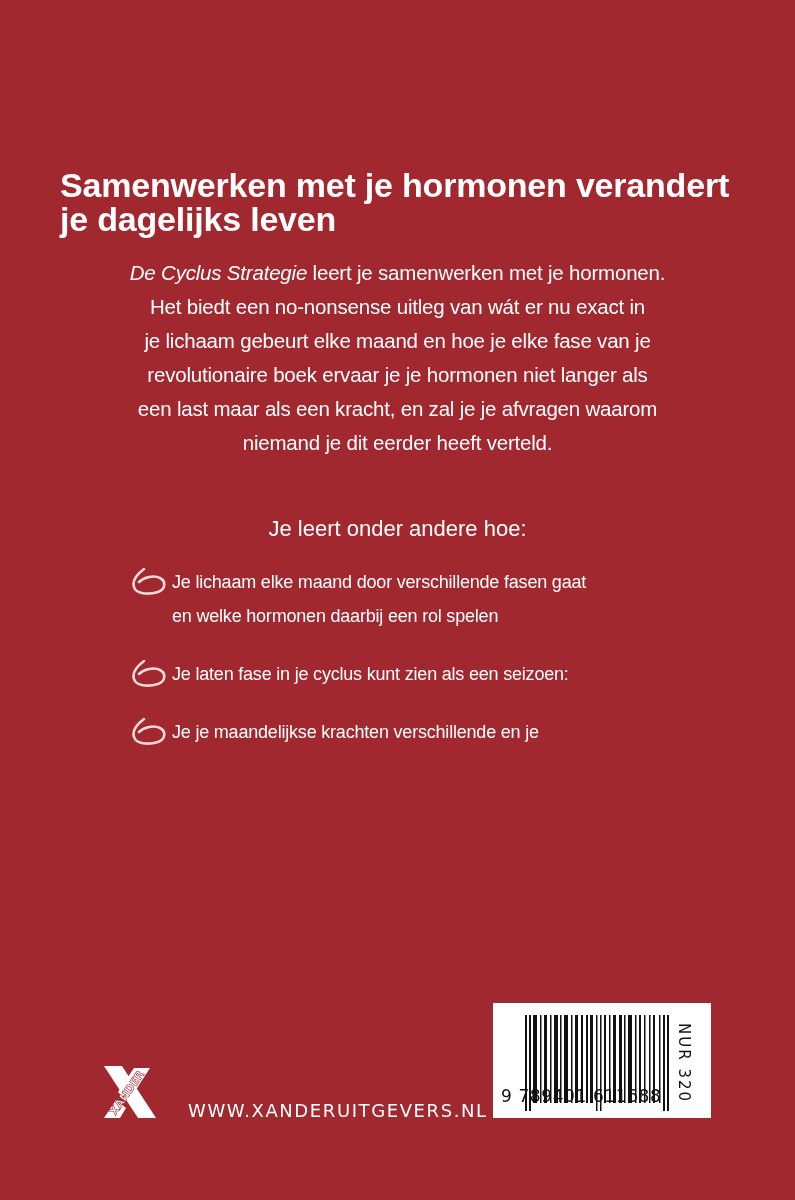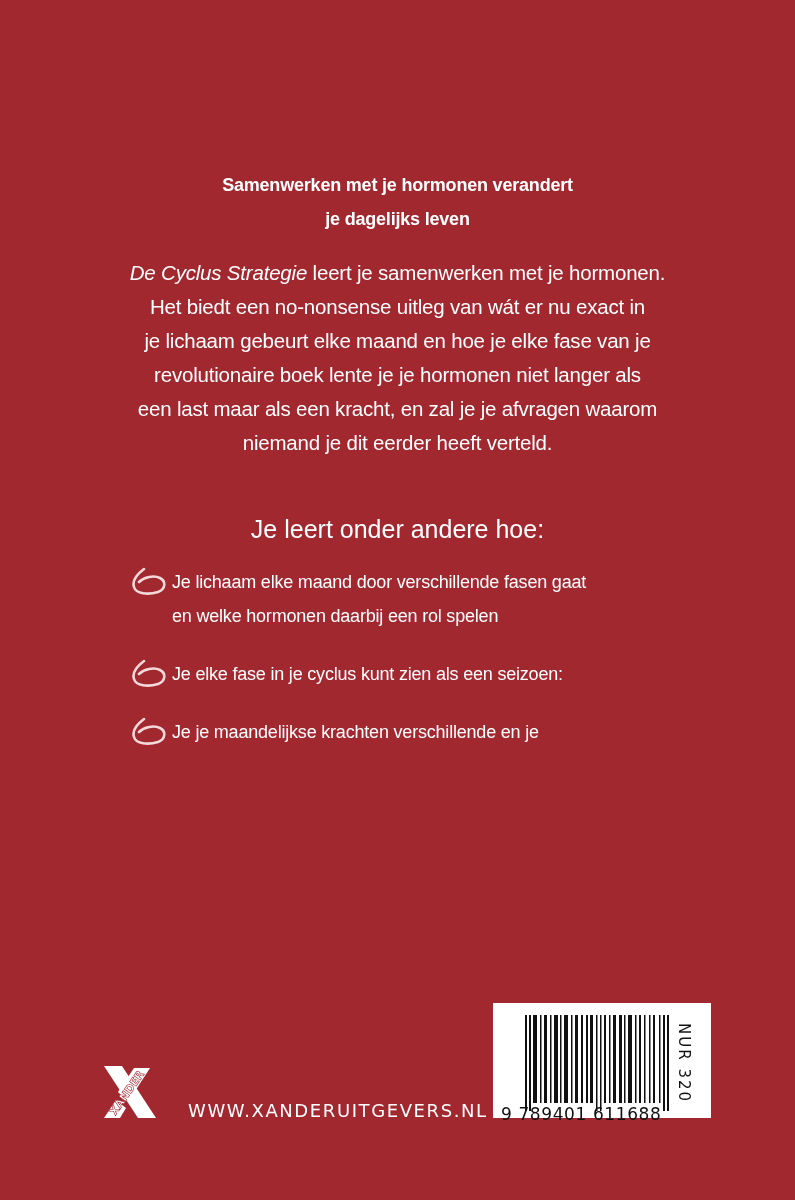--- a/index.html
+++ b/index.html
@@ -6,37 +6,37 @@
     body {
       width: 795px; height: 1200px;
       background: #a22830;
       position: relative;
       overflow: hidden;
       font-family: "Liberation Sans", "DejaVu Sans", sans-serif;
       color: #ffffff;
     }
     .headline {
       position: absolute; left: 60px; top: 168px; width: 675px;
-      text-align: center;
-      font-size: 18px; font-weight: bold; line-height: 34px;
+      text-align: left;
+      font-size: 34px; font-weight: bold; line-height: 34px;
       letter-spacing: -0.2px;
     }
     .headline span { display: block; }
     .intro {
       position: absolute; left: 60px; top: 256px; width: 675px;
       text-align: center;
       font-size: 20.5px; line-height: 34px;
       letter-spacing: -0.2px;
     }
     .intro span { display: block; }
     .intro em { font-style: italic; }
     .lead {
       position: absolute; left: 60px; top: 514px; width: 675px;
       text-align: center;
-      font-size: 25px; line-height: 30px;
+      font-size: 22px; line-height: 30px;
     }
     .bullets {
       position: absolute; left: 130px; top: 565px; width: 560px;
     }
     .bullet {
       position: relative;
       padding-left: 42px;
       font-size: 18px; line-height: 34px;
       letter-spacing: -0.2px;
       margin-bottom: 24px;
@@ -56,61 +56,61 @@
       font-weight: normal;
     }
     .barcode-box {
       position: absolute; left: 493px; top: 1003px; width: 218px; height: 115px;
       background: #ffffff;
     }
     .barcode-box svg { position: absolute; left: 0; top: 0; }
     .isbn {
       position: absolute; left: 8px; top: 83px;
       font-family: "DejaVu Sans", sans-serif;
-      color: #111111; font-size: 17px; letter-spacing: 0.6px; margin-top: 18px;
+      color: #111111; font-size: 17px; letter-spacing: 0.6px;
     }
     .nur {
       position: absolute; left: 182px; top: 20px;
       writing-mode: vertical-rl;
       font-family: "DejaVu Sans", sans-serif;
       color: #111111; font-size: 15px; letter-spacing: 2px;
     }
   </style>
 </head>
 <body>
 
 <div class="headline">
   <span>Samenwerken met je hormonen verandert</span>
   <span>je dagelijks leven</span>
 </div>
 
 <div class="intro">
   <span><em>De Cyclus Strategie</em><span style="display:inline"> leert je samenwerken met je hormonen.</span></span>
   <span>Het biedt een no-nonsense uitleg van wát er nu exact in</span>
   <span>je lichaam gebeurt elke maand en hoe je elke fase van je</span>
-  <span>revolutionaire boek lente je je hormonen niet langer als</span>
+  <span>revolutionaire boek ervaar je je hormonen niet langer als</span>
   <span>een last maar als een kracht, en zal je je afvragen waarom</span>
   <span>niemand je dit eerder heeft verteld.</span>
 </div>
 
 <div class="lead">Je leert onder andere hoe:</div>
 
 <div class="bullets">
   <div class="bullet">
     <svg class="mark" viewBox="0 0 40 30">
       <path d="M14 2 C6 8 2 14 4 20 C6 27 18 28 28 25 C36 22 36 14 30 11 C24 8 14 10 9 15" fill="none" stroke="#f3d9d9" stroke-width="2.6" stroke-linecap="round"></path>
     </svg>
     <span class="line">Je lichaam elke maand door verschillende fasen gaat</span>
     <span class="line">en welke hormonen daarbij een rol spelen</span>
   </div>
   <div class="bullet">
     <svg class="mark" viewBox="0 0 40 30">
       <path d="M14 2 C6 8 2 14 4 20 C6 27 18 28 28 25 C36 22 36 14 30 11 C24 8 14 10 9 15" fill="none" stroke="#f3d9d9" stroke-width="2.6" stroke-linecap="round"></path>
     </svg>
-    <span class="line">Je elke fase in je cyclus kunt zien als een seizoen:</span>
+    <span class="line">Je laten fase in je cyclus kunt zien als een seizoen:</span>
   </div>
   <div class="bullet">
     <svg class="mark" viewBox="0 0 40 30">
       <path d="M14 2 C6 8 2 14 4 20 C6 27 18 28 28 25 C36 22 36 14 30 11 C24 8 14 10 9 15" fill="none" stroke="#f3d9d9" stroke-width="2.6" stroke-linecap="round"></path>
     </svg>
     <span class="line">Je je maandelijkse krachten verschillende en je</span>
   </div>
 </div>
 
 <svg class="logo" viewBox="0 0 62 60">

